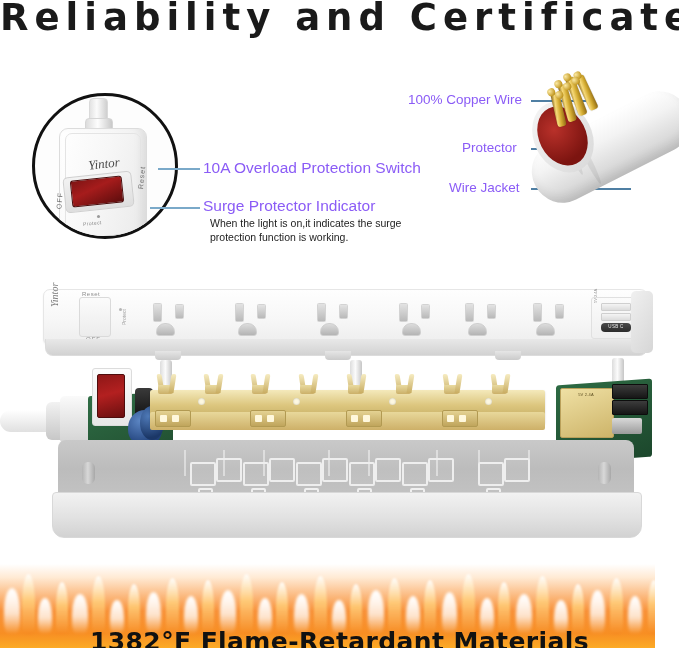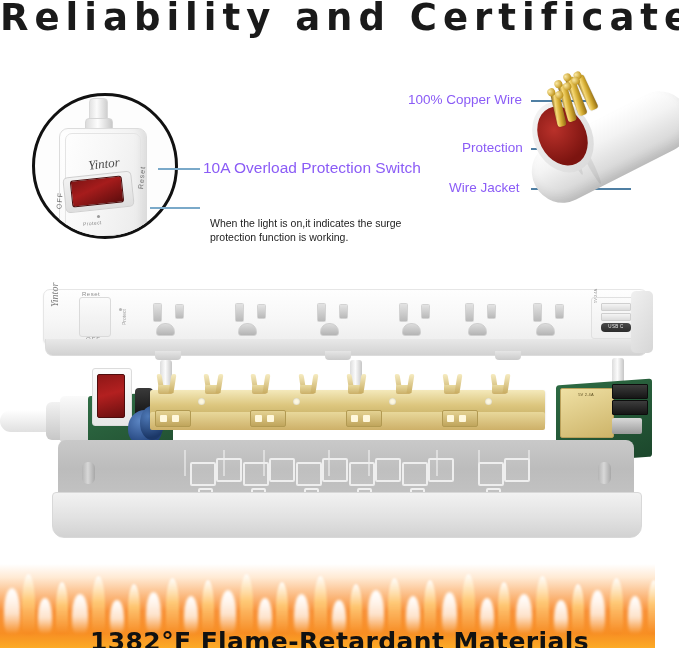--- a/index.html
+++ b/index.html
@@ -443,26 +443,27 @@
       <div class="mag-dot"></div>
       <div class="mag-protect">Protect</div>
       <div class="mag-bottom"></div>
     </div>
   </div>
 
   <div class="lead" style="left:158px;top:168px;width:42px;"></div>
   <div class="lead" style="left:150px;top:207px;width:50px;"></div>
 
   <div class="lbl lbl-big" style="left:203px;top:159px;">10A Overload Protection Switch</div>
+  <div class="lbl lbl-big" style="left:203px;top:197px;">Surge Protector Indicator</div>
   <div class="lbl lbl-sub" style="left:210px;top:216px;width:210px;">When the light is on,it indicates the surge protection function is working.</div>
 
   <div class="lbl lbl-big" style="left:408px;top:92px;font-size:13.5px;">100% Copper Wire</div>
   <div class="lead-dark" style="left:531px;top:100px;width:55px;"></div>
 
-  <div class="lbl lbl-big" style="left:462px;top:140px;font-size:13.5px;">Protection</div>
+  <div class="lbl lbl-big" style="left:462px;top:140px;font-size:13.5px;">Protector</div>
   <div class="lead-dark" style="left:531px;top:148px;width:52px;"></div>
 
   <div class="lbl lbl-big" style="left:449px;top:180px;font-size:13.5px;">Wire Jacket</div>
   <div class="lead-dark" style="left:531px;top:188px;width:100px;"></div>
 
   <div class="cable-wrap">
     <div class="cable-jacket"></div>
     <div class="cable-ring" style="left:74px;top:46px;"></div>
     <div class="cable-ring" style="left:92px;top:55px;"></div>
     <div class="cable-face"></div>

